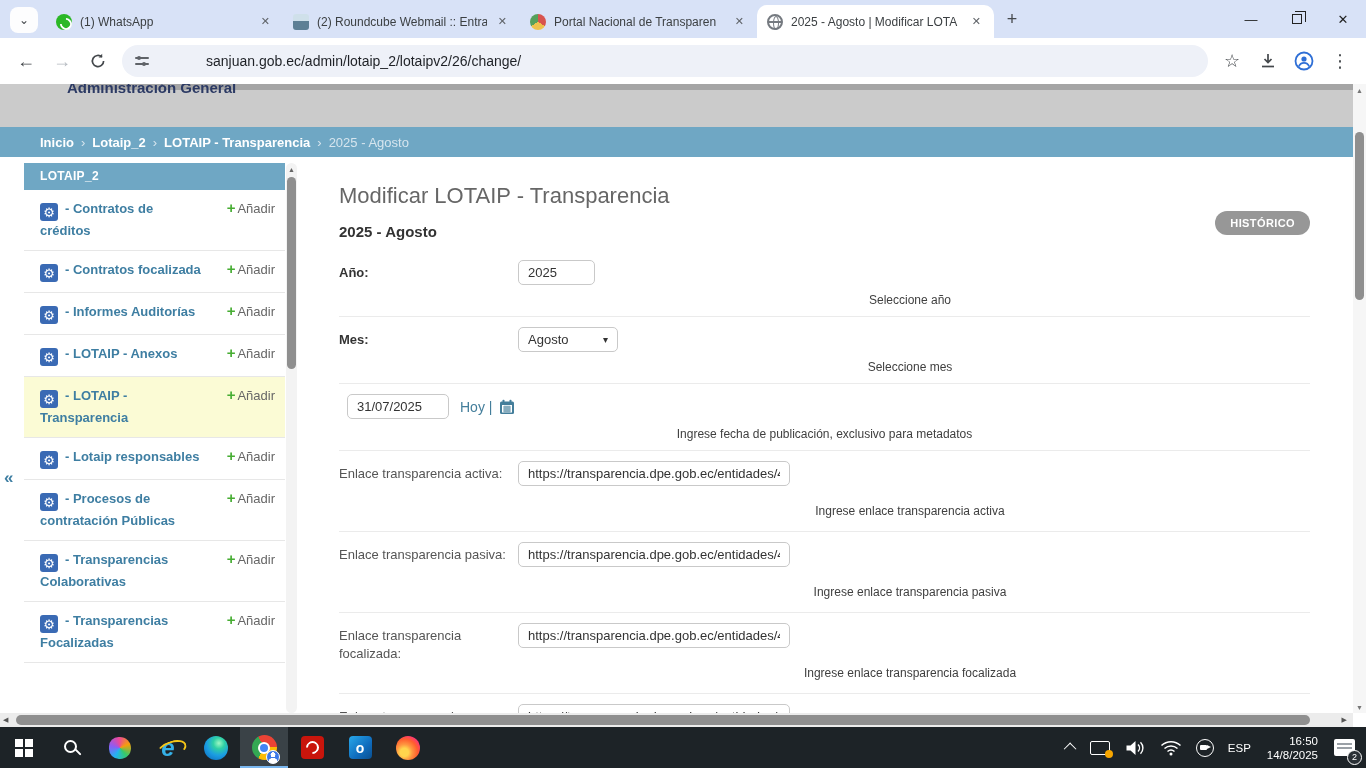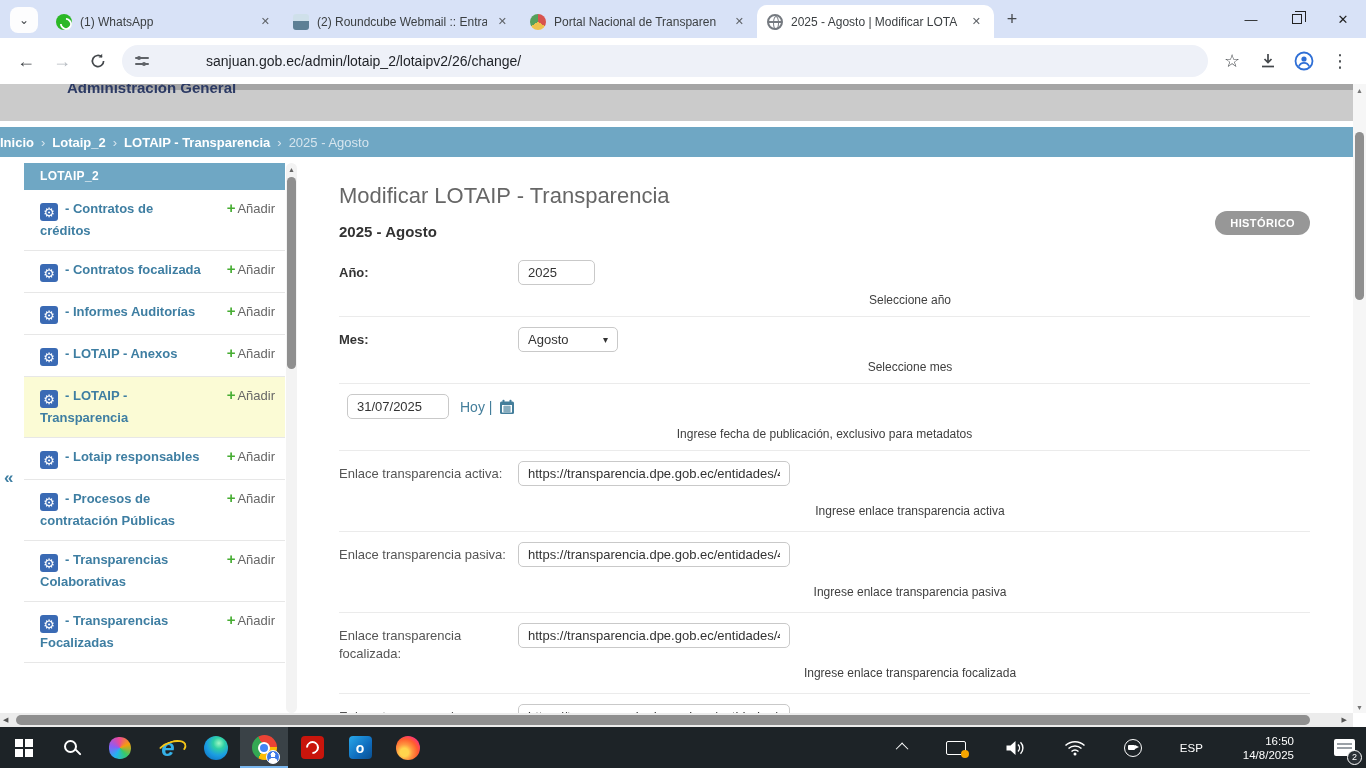--- a/index.html
+++ b/index.html
@@ -39,24 +39,24 @@
   .tune { width:14px; height:12px; position:relative; margin-right:10px; }
   .tune::before, .tune::after { content:""; position:absolute; left:0; right:0; height:2px; background:#5f6368; border-radius:1px; }
   .tune::before { top:2px; } .tune::after { bottom:2px; }
   .tune b { position:absolute; width:4px; height:4px; background:#5f6368; border-radius:50%; }
   .tune b:first-child { left:2px; top:1px; } .tune b:last-child { right:3px; bottom:1px; }
   .url-text { font-size:14px; color:#1e2126; }
   .tb-right { display:flex; align-items:center; }
 
   
   .page { position:absolute; top:84px; left:0; height:643px; width:1366px; background:#fff; }
-  .admin-band { position:absolute; top:0; left:0; right:13px; height:37px; background:#cbcbcb; overflow:hidden; }
+  .admin-band { position:absolute; top:0; left:0; right:13px; height:43px; background:#cbcbcb; overflow:hidden; }
   .admin-band .dark-strip { position:absolute; top:0; left:72px; right:0; height:6px; background:#a5a5a5; }
   .admin-title { position:absolute; top:-5px; left:67px; font-size:15px; font-weight:700; color:#2c3a64; }
-  .breadcrumb { position:absolute; top:43px; left:0; right:13px; height:30px; background:#6fa7c4; display:flex; align-items:center; font-size:13px;text-align:right; }
+  .breadcrumb { position:absolute; top:43px; left:0; right:13px; height:30px; background:#6fa7c4; display:flex; align-items:center; padding-left:40px; font-size:13px;text-align:right; }
   .crumb { color:#fff; font-weight:700; }
   .crumb.current { color:#d6e5ee; font-weight:400; }
   .sep { margin:0 7px; color:#d6e5ee; font-weight:400; }
 
   
   .sidebar { position:absolute; left:24px; top:79px; width:261px; bottom:14px; background:#fff; overflow:hidden; }
   .sb-header { height:27px; background:#6fa7c4; color:#fff; font-weight:700; font-size:12px; line-height:27px; padding-left:16px; letter-spacing:.3px; }
   .sb-item { position:relative; border-bottom:1px solid #e7e7e7; padding:9px 8px 10px 16px; min-height:41px; background:#fff; }
   .sb-item.active { background:#fbfbd5; }
   .sb-left { padding-right:72px; }
@@ -121,21 +121,21 @@
   .chrome-glyph::before { content:""; position:absolute; left:6.5px; top:6.5px; width:12px; height:12px; background:#fff; border-radius:50%; }
   .chrome-glyph::after { content:""; position:absolute; left:8.5px; top:8.5px; width:8px; height:8px; background:#4285f4; border-radius:50%; }
   .chrome-badge { position:absolute; right:8px; bottom:4px; width:14px; height:14px; border-radius:50%; border:1.5px solid #fff;
       background: radial-gradient(circle at 50% 32%, #fff 2.4px, rgba(0,0,0,0) 2.6px),
                   radial-gradient(circle at 50% 95%, #fff 4.5px, rgba(0,0,0,0) 4.7px), #3b78e7; }
   .acrobat-glyph { width:23px; height:23px; background:#c9150c; border-radius:4px; position:relative; }
   .acrobat-glyph::after { content:""; position:absolute; left:5px; top:5px; width:9px; height:9px; border:2.5px solid #fff; border-radius:50%; border-bottom-color:transparent; transform:rotate(45deg); }
   .outlook-glyph { width:23px; height:23px; border-radius:4px; background:linear-gradient(135deg,#28a8ea,#0f6cbd 60%,#0a4f8f); color:#fff; font-weight:700; font-size:14px; display:flex; align-items:center; justify-content:center; }
   .firefox-glyph { width:24px; height:24px; border-radius:50%; background:radial-gradient(circle at 35% 68%, #ffd54d 0 18%, #ff9640 35%, #ff5f2e 58%, #ff3b6b 75%, #b833e1 100%); }
 
-  .tray { margin-left:auto; display:flex; align-items:center; padding-right:4px;gap:24px; }
+  .tray { margin-left:auto; display:flex; align-items:center; padding-right:4px; }
   .tray-cell { display:flex; align-items:center; justify-content:center; padding:0 7px; height:41px; position:relative; }
   .chev-up { width:9px; height:9px; border-top:1.7px solid #fff; border-left:1.7px solid #fff; transform:rotate(45deg) translateY(2px); }
   .cast-glyph { width:20px; height:14px; border:1.6px solid #fff; border-radius:2px; position:relative; }
   .cast-glyph::after { content:""; position:absolute; right:-4px; bottom:-4px; width:8px; height:8px; border-radius:50%; background:#f7a600; }
   .meet-glyph { width:18px; height:18px; border:1.6px solid #fff; border-radius:50%; position:relative; }
   .meet-glyph::after { content:""; position:absolute; left:3px; top:5px; width:7px; height:5px; background:#fff; border-radius:1px; }
   .meet-glyph::before { content:""; position:absolute; right:2px; top:5px; width:0; height:0; border-left:4px solid #fff; border-top:2.5px solid transparent; border-bottom:2.5px solid transparent; }
   .lang { color:#fff; font-size:11.5px; }
   .clock { color:#fff; font-size:11.5px; line-height:14px; text-align:right; padding:0 9px; }
   .notif-glyph { width:21px; height:17px; background:#fff; border-radius:2px; position:relative; }

